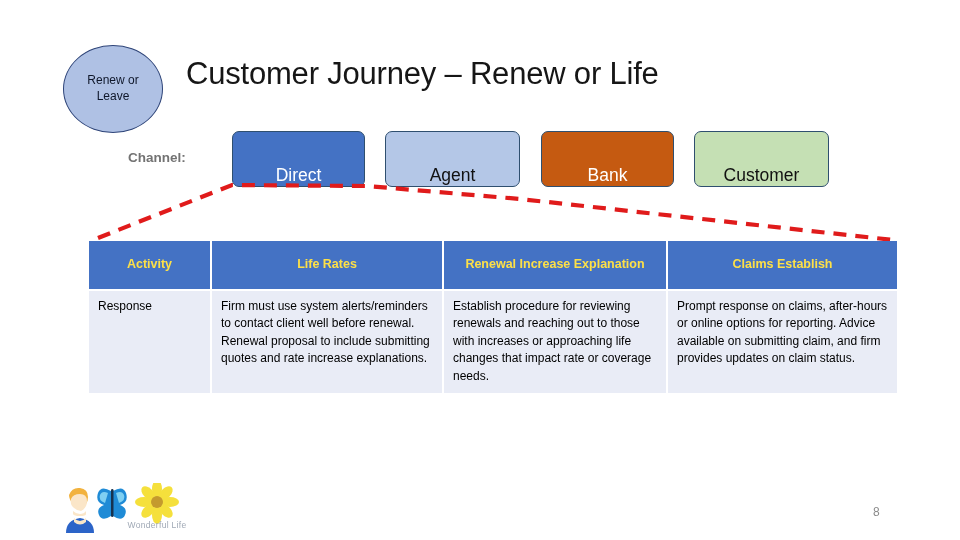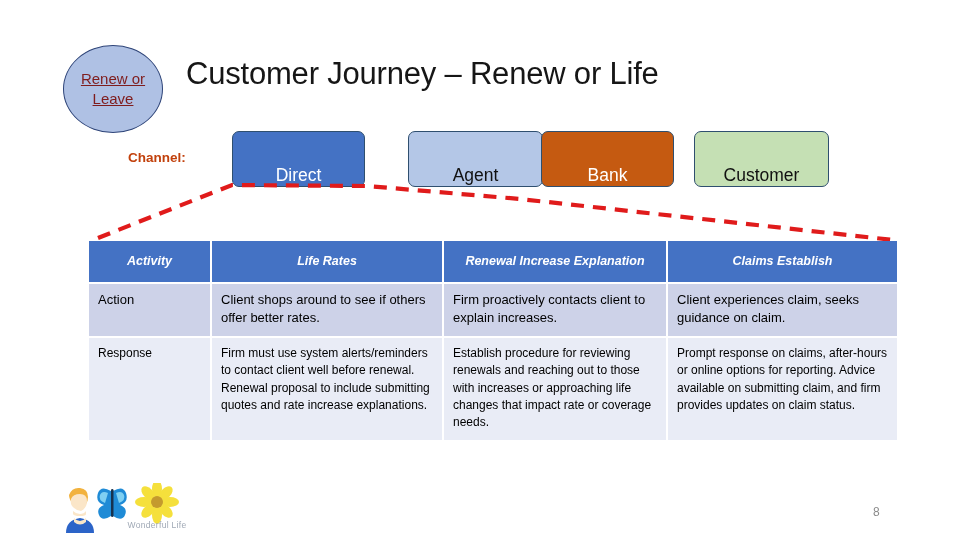--- a/index.html
+++ b/index.html
@@ -38,51 +38,50 @@
     height: 88px;
     border-radius: 50%;
     background: #AFC1E4;
     border: 1.6px solid #2E4478;
     box-sizing: border-box;
     display: flex;
     align-items: center;
     justify-content: center;
   }
   #stage-circle .label {
-    font-size: 15px;
+    font-size: 12px;
     line-height: 1.32;
     text-align: center;
-    color: #7f1d1d;
+    color: #0f172a;
     width: 74px;
-    text-decoration: underline;
   }
 
   
   #channel-label {
     position: absolute;
     left: 128px;
     top: 150px;
     font-size: 13.5px;
     font-weight: 600;
-    color: #c2410c;
+    color: #737373;
   }
   .channel-box {
     position: absolute;
     top: 131px;
     height: 56px;
     border-radius: 7px;
     box-sizing: border-box;
     border: 1.4px solid #2F4F6F;
     display: flex;
     align-items: flex-end;
     justify-content: center;
     font-size: 17.5px;
   }
   #channel-direct   { left: 232px; width: 133px; background: #4472C4; color: #ffffff; }
-  #channel-agent    { left: 385px; width: 135px; background: #B4C7E7; color: #111111; margin-left: 23px; }
+  #channel-agent    { left: 385px; width: 135px; background: #B4C7E7; color: #111111; }
   #channel-bank     { left: 541px; width: 133px; background: #C55A11; color: #ffffff; }
   #channel-affiliate{ left: 694px; width: 135px; background: #C5E0B4; color: #111111; }
 
   
   #connector {
     position: absolute;
     left: 0;
     top: 0;
     width: 960px;
     height: 540px;
@@ -99,28 +98,27 @@
     border-spacing: 2px 2px;
     table-layout: fixed;
   }
   #journey-table th, #journey-table td {
     vertical-align: top;
     padding: 7px 9px 8px 9px;
     box-sizing: border-box;
   }
   #journey-table thead th {
     background: #4472C4;
-    color: #ffffff;
+    color: #fde047;
     font-size: 12.5px;
     font-weight: 700;
     text-align: center;
     vertical-align: middle;
-    height: 41px;
+    height: 48px;
     line-height: 1.35;
-    font-style: italic;
   }
   #journey-table thead th.col-activity { font-size: 12.5px; }
   #journey-table tbody tr.row-action td {
     background: #CDD2E8;
     font-size: 13px;
     line-height: 1.42;
   }
   #journey-table tbody tr.row-response td {
     background: #E9ECF6;
     font-size: 12px;
@@ -186,26 +184,20 @@
   </colgroup>
   <thead>
     <tr>
       <th class="col-activity">Activity</th>
       <th>Life Rates</th>
       <th>Renewal Increase Explanation</th>
       <th>Claims Establish</th>
     </tr>
   </thead>
   <tbody>
-    <tr class="row-action">
-      <td class="rowhead">Action</td>
-      <td>Client shops around to see if others offer better rates.</td>
-      <td>Firm proactively contacts client to explain increases.</td>
-      <td>Client experiences claim, seeks guidance on claim.</td>
-    </tr>
     <tr class="row-response">
       <td class="rowhead">Response</td>
       <td>Firm must use system alerts/reminders to contact client well before renewal. Renewal proposal to include submitting quotes and rate increase explanations.</td>
       <td>Establish procedure for reviewing renewals and reaching out to those with increases or approaching life changes that impact rate or coverage needs.</td>
       <td>Prompt response on claims, after-hours or online options for reporting. Advice available on submitting claim, and firm provides updates on claim status.</td>
     </tr>
   </tbody>
 </table>
 
 <svg id="footer-logo" viewBox="0 0 170 50" xmlns="http://www.w3.org/2000/svg">

